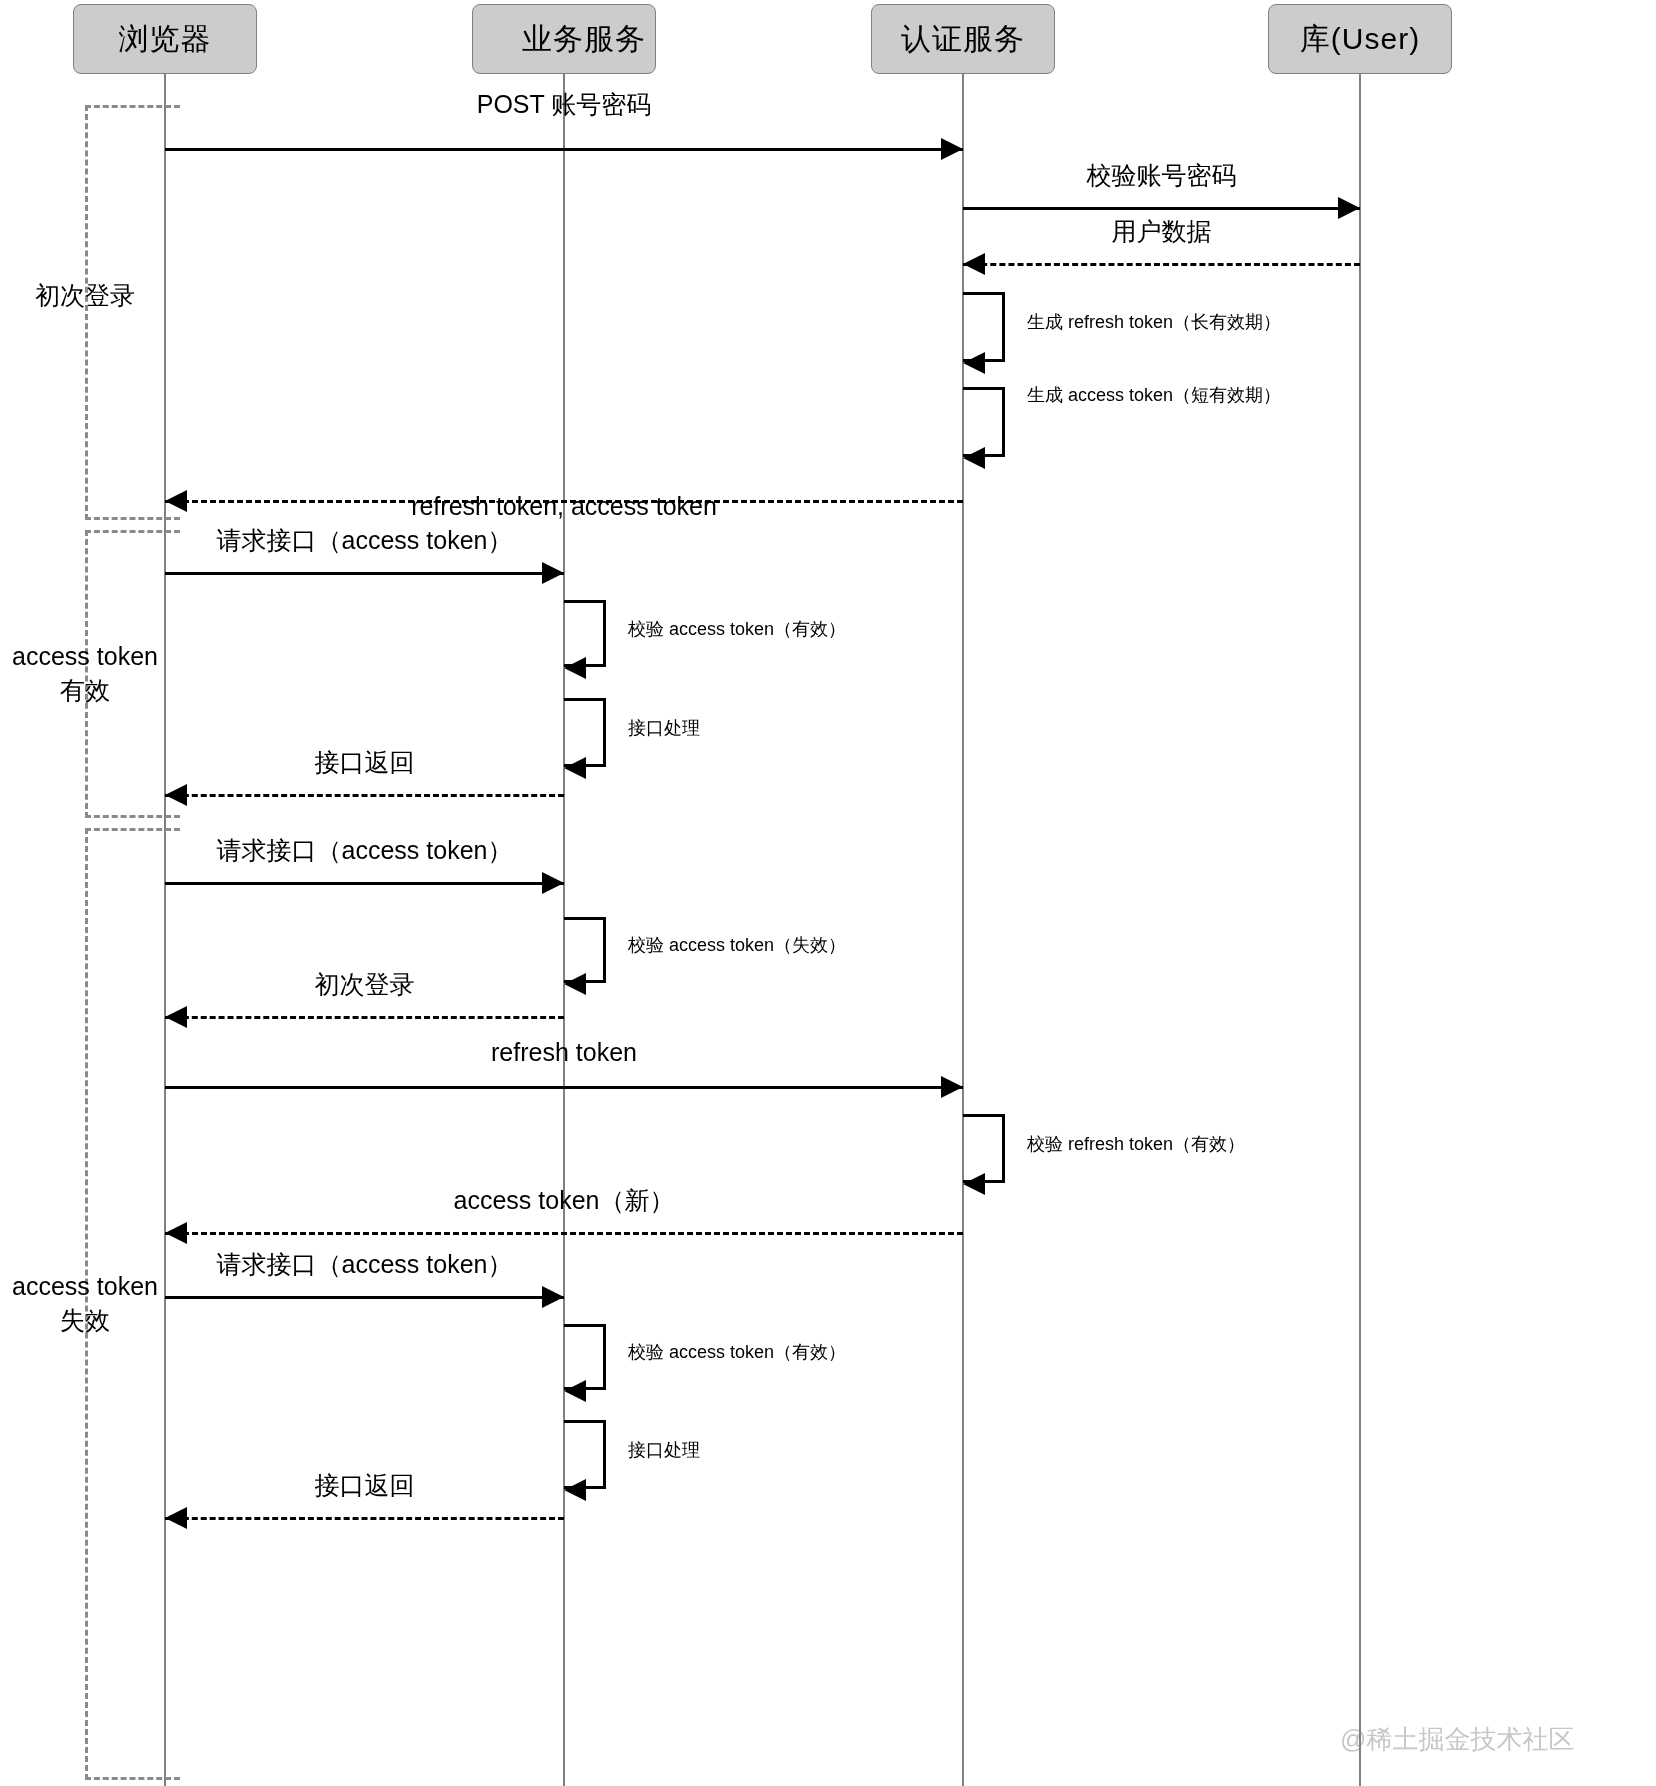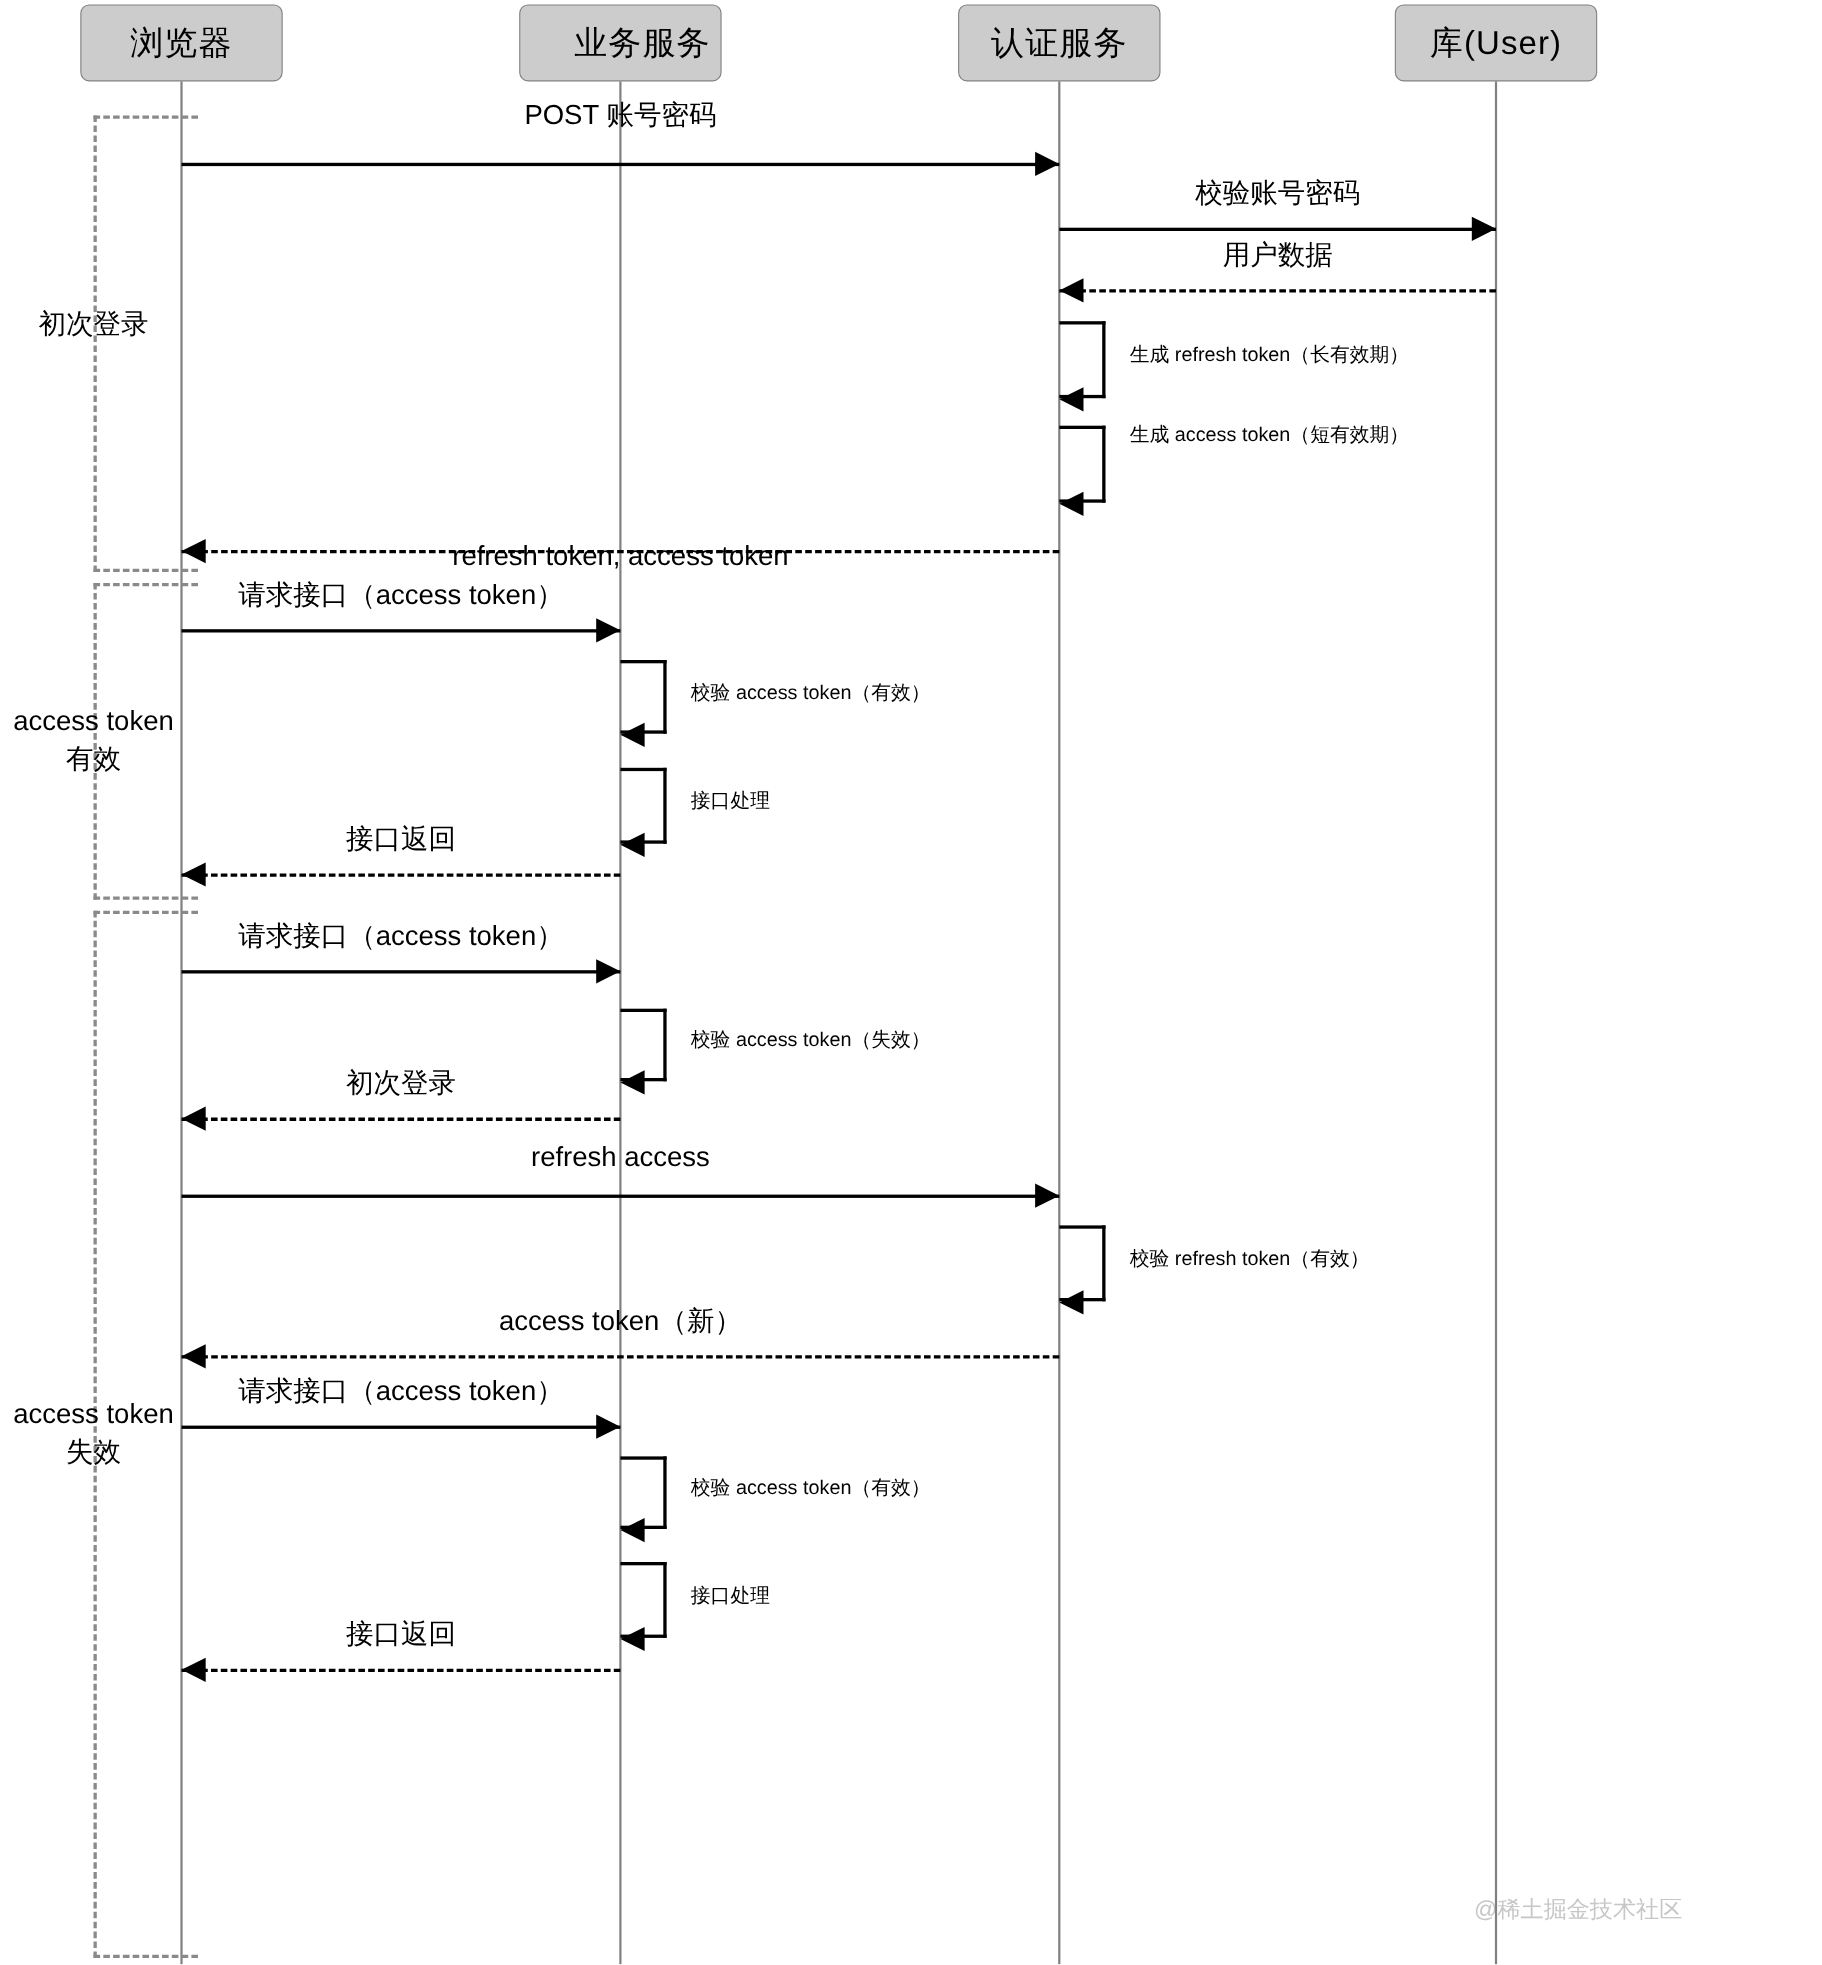--- a/index.html
+++ b/index.html
@@ -96,21 +96,21 @@
   }
   .selfcall-label {
     position: absolute;
     font-size: 18px;
     color: #000000;
     white-space: nowrap;
   }
   
   .watermark {
     position: absolute;
-    font-size: 21px;
+    font-size: 26px;
     color: #c7c7c7;
     white-space: nowrap;
   }
 </style>
 </head>
 <body>
 
 <div id="canvas">
 
   <div class="watermark" style="left:1340px; top:1722px;">@稀土掘金技术社区</div>
@@ -145,21 +145,21 @@
     <div class="arrow-head left" style="top: 784px; left: 165px;"></div>
     <div class="msg-label center" style="left: 364.5px; top: 746px;">接口返回</div>
     <div class="msg-line" style="left: 165px; width: 399px; top: 882px;"></div>
     <div class="arrow-head right" style="top: 872px; left: 542px;"></div>
     <div class="msg-label center" style="left: 364.5px; top: 834px;">请求接口（access token）</div>
     <div class="msg-line dashed" style="left: 165px; width: 399px; top: 1016px;"></div>
     <div class="arrow-head left" style="top: 1006px; left: 165px;"></div>
     <div class="msg-label center" style="left: 364.5px; top: 968px;">初次登录</div>
     <div class="msg-line" style="left: 165px; width: 798px; top: 1086px;"></div>
     <div class="arrow-head right" style="top: 1076px; left: 941px;"></div>
-    <div class="msg-label center" style="left: 564px; top: 1038px;">refresh access</div>
+    <div class="msg-label center" style="left: 564px; top: 1038px;">refresh token</div>
     <div class="msg-line dashed" style="left: 165px; width: 798px; top: 1232px;"></div>
     <div class="arrow-head left" style="top: 1222px; left: 165px;"></div>
     <div class="msg-label center" style="left: 564px; top: 1184px;">access token（新）</div>
     <div class="msg-line" style="left: 165px; width: 399px; top: 1296px;"></div>
     <div class="arrow-head right" style="top: 1286px; left: 542px;"></div>
     <div class="msg-label center" style="left: 364.5px; top: 1248px;">请求接口（access token）</div>
     <div class="msg-line dashed" style="left: 165px; width: 399px; top: 1517px;"></div>
     <div class="arrow-head left" style="top: 1507px; left: 165px;"></div>
     <div class="msg-label center" style="left: 364.5px; top: 1469px;">接口返回</div>
     <div class="selfcall" style="left: 963px; top: 292px; width: 42px; height: 70px;"></div>

